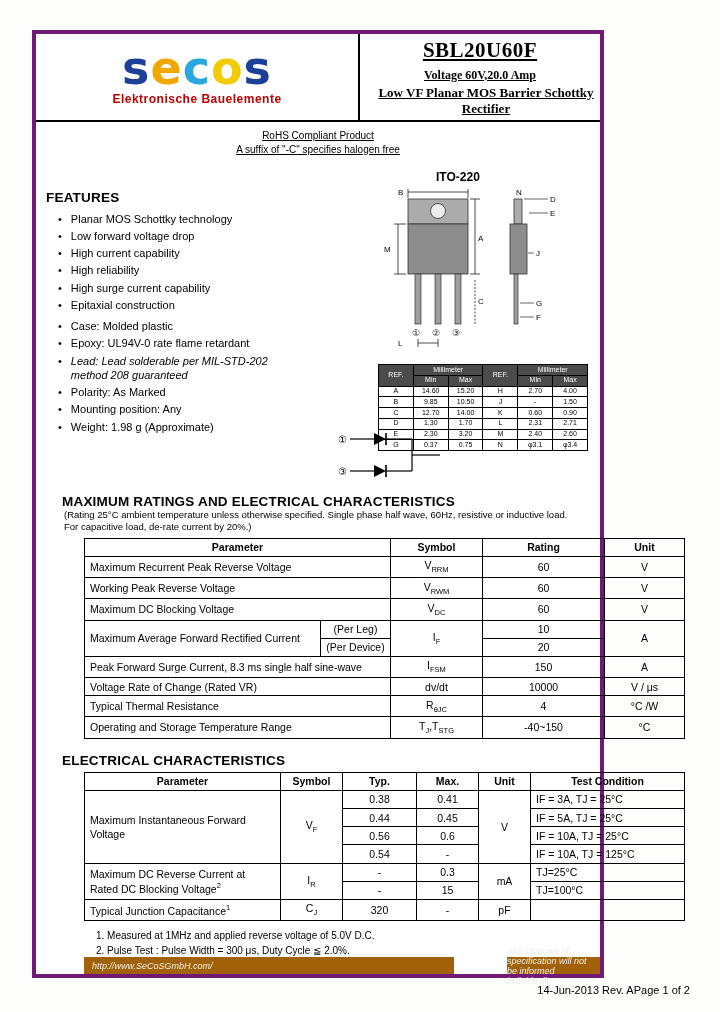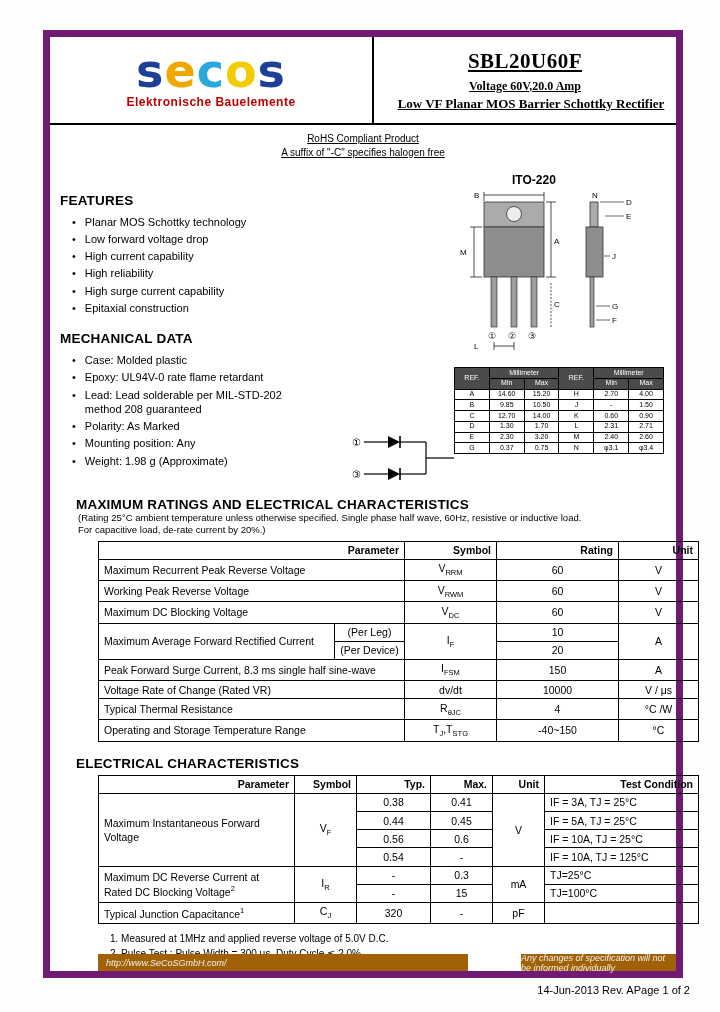--- a/index.html
+++ b/index.html
@@ -1,19 +1,19 @@
 <!DOCTYPE html>
 <html lang="en"><head>
 <meta charset="utf-8">
 <style>
   *{margin:0;padding:0;box-sizing:border-box;}
   html,body{width:720px;height:1012px;}
   body{background:#f6f6f4;font-family:"Liberation Sans",sans-serif;color:#000;position:relative;}
   .page{position:absolute;inset:0;background:#fdfdfc;}
-  .frame{position:absolute;left:43px;top:30px;width:640px;height:948px;border:7px solid #701a75;background:#fff;}
+  .frame{position:absolute;left:32px;top:30px;width:572px;height:948px;border:4px solid #701a75;background:#fff;}
 
   
   .header{display:flex;border-bottom:2px solid #000;height:88px;}
   .logo-box{width:324px;border-right:2px solid #000;display:flex;flex-direction:column;align-items:center;justify-content:center;}
   .logo{font-size:46px;font-weight:bold;line-height:0.9;letter-spacing:1px;font-family:"DejaVu Sans",sans-serif;}
   .logo-sub{color:#c00000;font-weight:bold;font-size:12px;margin-top:3px;letter-spacing:0.5px;}
   .title-box{flex:1;display:flex;flex-direction:column;justify-content:center;font-family:"Liberation Serif",serif;text-align:center;text-decoration:underline;}
   .part-number{font-size:21px;font-weight:bold;letter-spacing:0.5px;}
   .voltage-line{font-size:12px;font-weight:bold;margin-top:5px;}
   .descr-line{font-size:13px;font-weight:bold;margin-top:2px;margin-left:12px;}
@@ -22,38 +22,38 @@
   .rohs{text-align:center;margin-top:7px;font-size:10px;line-height:1.35;}
   .rohs div{text-decoration:underline;}
 
   
   .content{position:relative;height:338px;}
   .left-col{width:340px;padding:34px 0 0 10px;}
   .section-h{font-size:13.5px;font-weight:bold;letter-spacing:0.2px;}
   .bullets{list-style:none;margin-top:7px;}
   .bullets li{display:flex;font-size:11px;line-height:1.33;margin:2.5px 0;}
   .bullets li .blt{margin:0 9px 0 12px;}
-  .pre{white-space:pre-line;}
+  .pre{white-space:pre-line;font-style:italic;}
   .mech-h{margin-top:16px;}
 
   .pkg-wrap{position:absolute;right:6px;top:14px;width:216px;}
   .pkg-label{font-size:12px;font-weight:bold;margin-left:58px;}
   .pkg-svg{display:block;margin-top:2px;}
   .schematic{position:absolute;left:300px;top:266px;}
 
   .dimtbl{border-collapse:collapse;font-size:7px;width:210px;margin-top:2px;table-layout:fixed;}
   .dimtbl th,.dimtbl td{border:1px solid #000;text-align:center;padding:0.5px 0;line-height:1.25;}
   .dimtbl th{background:#4b4b4b;color:#fff;font-weight:normal;}
 
   
   .tbl-section{margin-left:26px;}
   .note-line{font-size:9.5px;line-height:1.3;margin-left:2px;}
   .bigtbl{border-collapse:collapse;font-size:10.5px;width:600px;margin:4px 0 0 22px;table-layout:fixed;}
   .bigtbl th,.bigtbl td{border:1px solid #000;padding:1.5px 5px;line-height:1.35;}
-  .bigtbl th{font-weight:bold;text-align:right;}
+  .bigtbl th{font-weight:bold;text-align:center;}
   .bigtbl td.c{text-align:center;}
   .bigtbl td.p{text-align:left;}
   sub{font-size:7.5px;}
   sup{font-size:7.5px;}
 
   .notes{font-size:10px;margin:7px 0 0 14px;line-height:1.5;}
   .notes .item{margin-left:20px;}
 
   
   .footer-bars{position:absolute;left:0;right:0;bottom:0;height:17px;display:flex;}
@@ -114,21 +114,20 @@
           <li>
               <span class="blt">•</span>
               <span>High surge current capability</span>
             </li>
           <li>
               <span class="blt">•</span>
               <span>Epitaxial construction</span>
             </li>
         </ul>
 
-        <div class="section-h mech-h">MECHANICAL DATA</div>
         <ul class="bullets">
           <li>
               <span class="blt">•</span>
               <span>Case: Molded plastic</span>
             </li>
           <li>
               <span class="blt">•</span>
               <span>Epoxy: UL94V-0 rate flame retardant</span>
             </li>
           <li>

